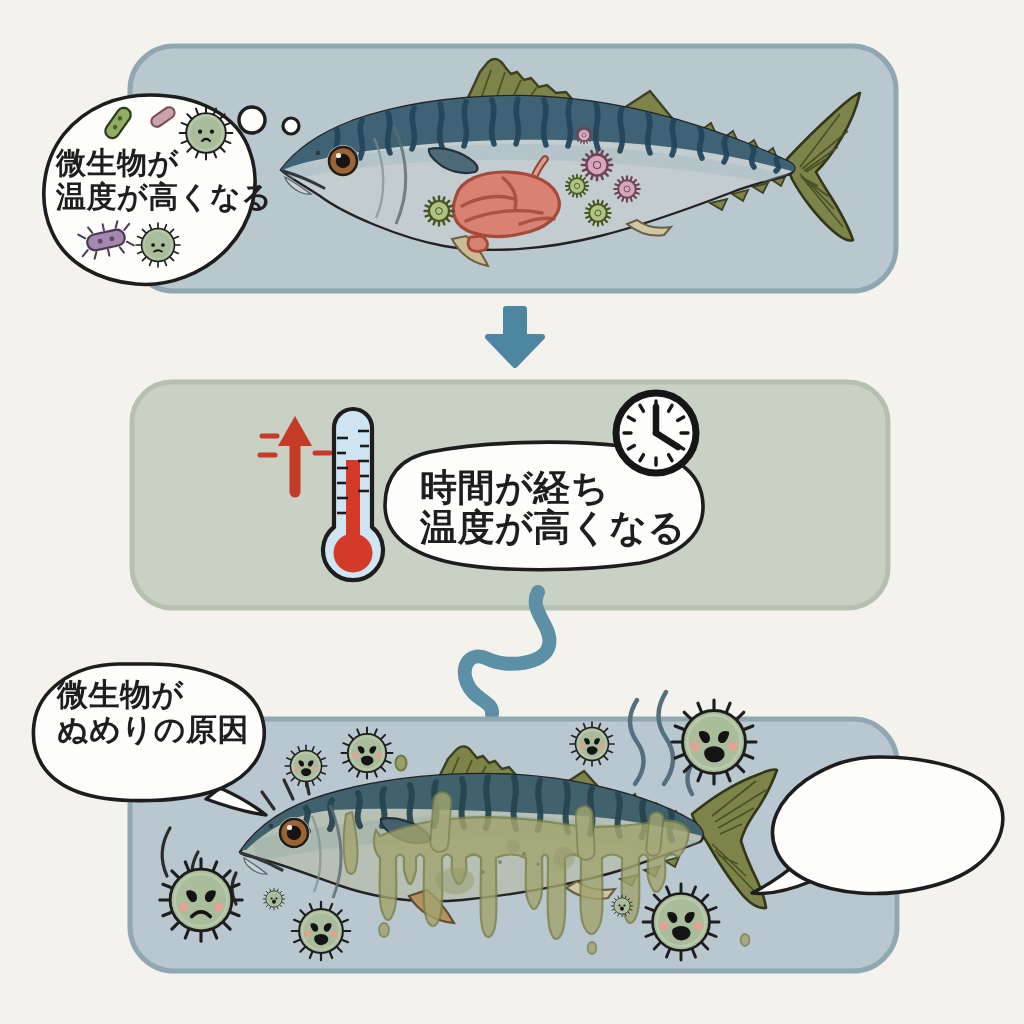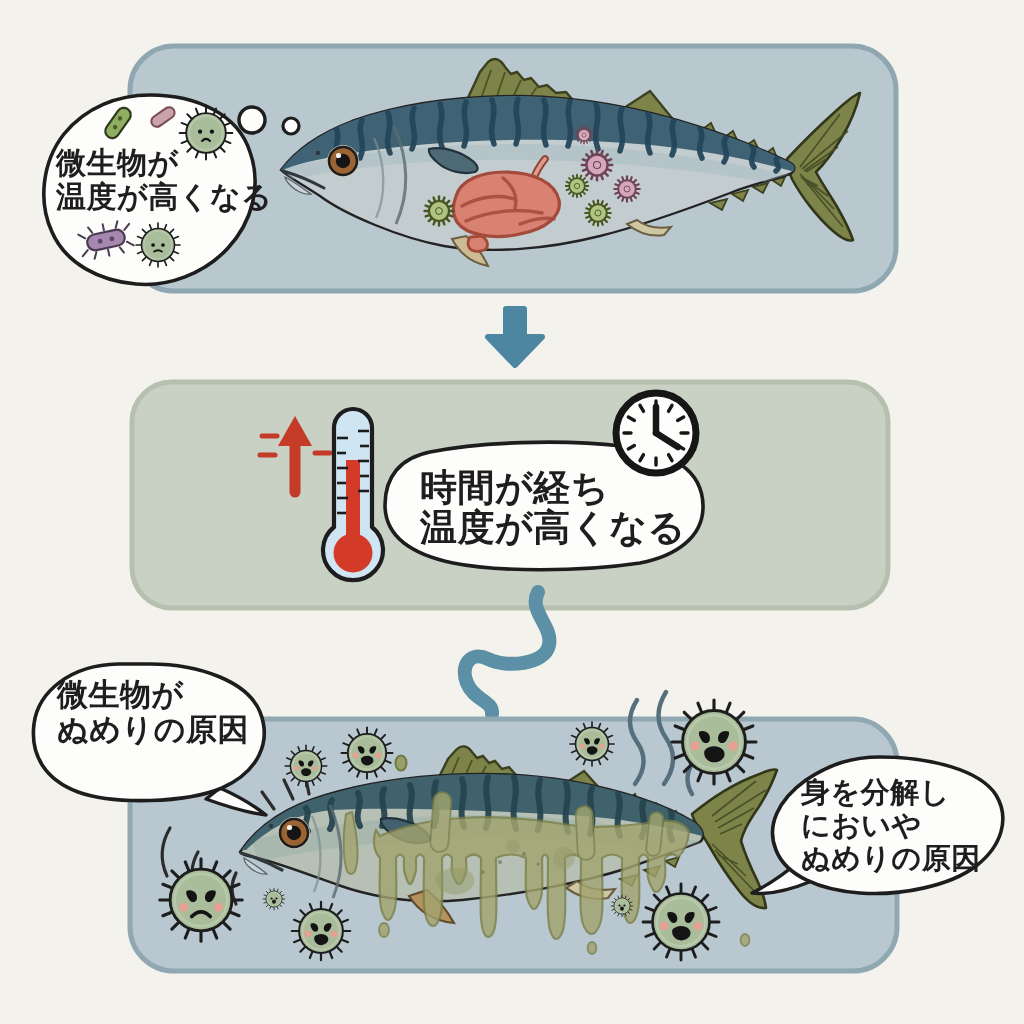--- a/index.html
+++ b/index.html
@@ -451,18 +451,13 @@
 <div class="btxt" style="left:420px;top:468px;font-size:37px;line-height:40px;">
   <div>時間が経ち</div>
   <div>温度が高くなる</div>
 </div>
 
 <div class="btxt" style="left:57px;top:677px;">
   <div>微生物が</div>
   <div>ぬめりの原因</div>
 </div>
 
-<div class="btxt" style="left:801px;top:776px;font-size:29px;line-height:33px;">
-  <div>身を分解し</div>
-  <div>においや</div>
-  <div>ぬめりの原因</div>
 </div>
-</div>
 
 </body></html>

